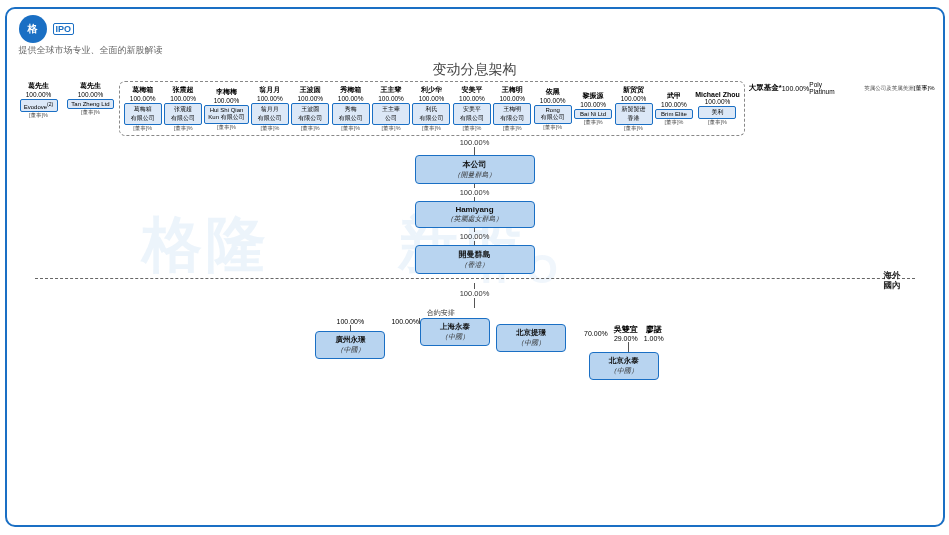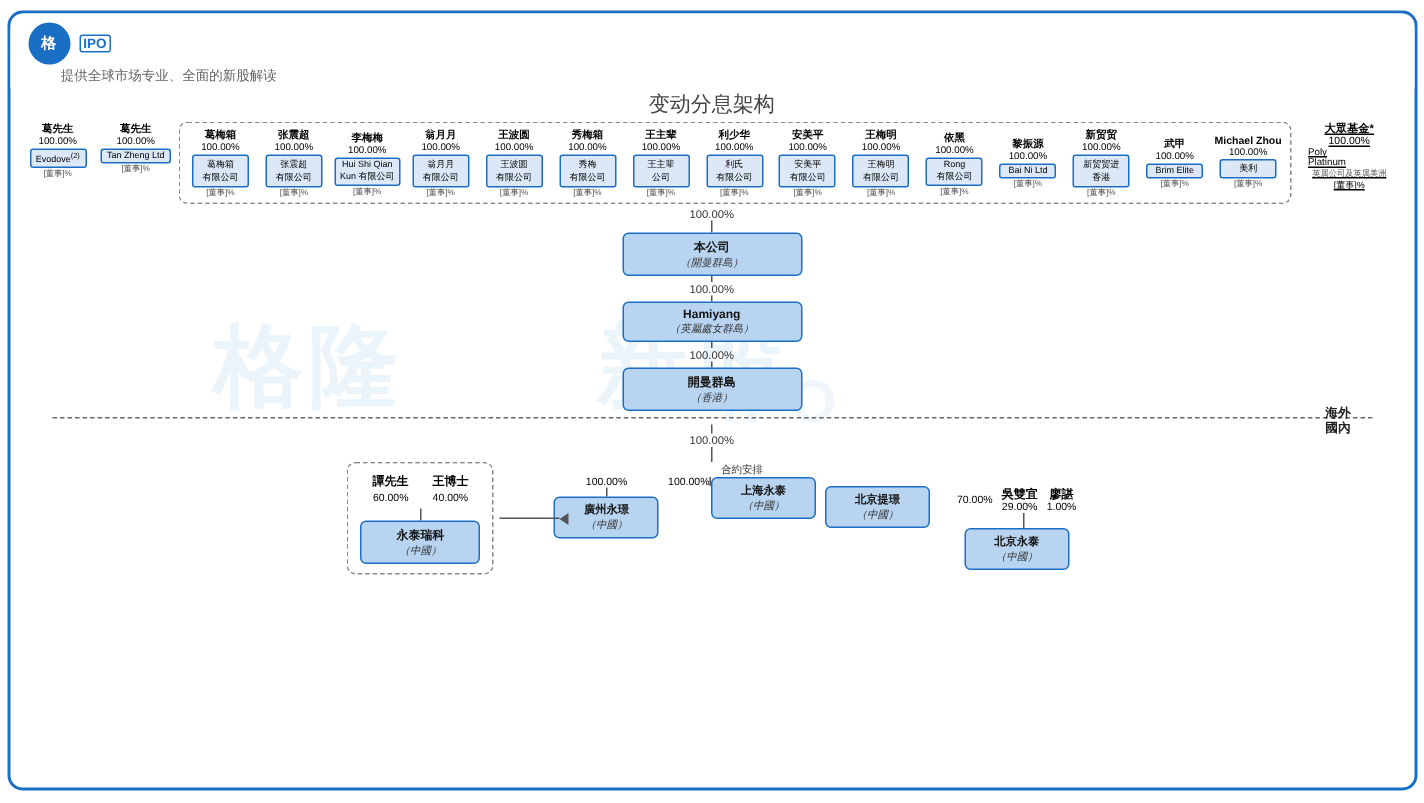--- a/index.html
+++ b/index.html
@@ -52,21 +52,20 @@
       align-items: center;
       justify-content: center;
       color: white;
       font-size: 10px;
       font-weight: bold;
     }
     .logo-subtitle {
       font-size: 9px;
       color: #666;
       margin-top: 1px;
-      margin-left: 22px;
     }
     .ipo-badge {
       font-size: 9px;
       color: #1a6fc4;
       border: 1px solid #1a6fc4;
       padding: 0 2px;
       border-radius: 2px;
       margin-left: 2px;
     }
 
@@ -295,21 +294,21 @@
           <span class="sub">[董事]%</span>
         </div>
         <div class="sh-col">
           <span class="name">Michael Zhou</span>
           <span class="pct">100.00%</span>
           <div class="box">美利</div>
           <span class="sub">[董事]%</span>
         </div>
       </div>
 
-      <div style="display:flex; flex-direction:column; align-items:center; margin-left:4px; min-width:70px;text-decoration:underline;">
+      <div style="display:flex; flex-direction:row; align-items:center; margin-left:4px; min-width:70px;">
         <span style="font-size:7.5px; font-weight:bold; white-space:nowrap;">大眾基金*</span>
         <span style="font-size:7px;">100.00%</span>
         <div class="box" style="min-width:55px; font-size:6.5px;">Poly<br>Platinum</div>
         <span style="font-size:5.5px; color:#555; text-align:center;">英属公司及英属美洲</span>
         <span style="font-size:6px;">[董事]%</span>
       </div>
 
     </div>
 
     <div style="position:relative; z-index:3; display:flex; flex-direction:column; align-items:center;">
@@ -345,45 +344,20 @@
 
       <div style="display:flex; flex-direction:column; align-items:center; position:relative;">
         <div style="width:1px; height:6px; background:#555;"></div>
         <span class="pct-label" style="font-size:7.5px;">100.00%</span>
         <div style="width:1px; height:4px; background:#555;"></div>
 
         <div style="width:1px; height:6px; background:#555;"></div>
 
         <div style="display:flex; align-items:flex-start; gap:10px; position:relative;">
 
-          <div style="display:flex; flex-direction:column; align-items:center; position:relative;">
-            <div class="dashed-box">
-              <div style="display:flex; gap:16px; margin-bottom:3px;">
-                <div style="display:flex; flex-direction:column; align-items:center;">
-                  <span style="font-size:8px; font-weight:bold;">譚先生</span>
-                </div>
-                <div style="display:flex; flex-direction:column; align-items:center;">
-                  <span style="font-size:8px; font-weight:bold;">王博士</span>
-                </div>
-              </div>
-              <div style="display:flex; gap:16px; margin-bottom:3px; font-size:7px;">
-                <span>60.00%</span>
-                <span>40.00%</span>
-              </div>
-              <div style="width:1px; height:8px; background:#555; margin:0 auto;"></div>
-              <div class="company-box" style="min-width:80px;">
-                永泰瑞科<br><span class="company-sub">（中國）</span>
-              </div>
-            </div>
-
-            <div style="display:flex; align-items:center; position:absolute; right:-50px; top:50%; transform:translateY(-50%);">
-              <div style="border-top:1px solid #555; width:40px;"></div>
-              <div style="width:0; height:0; border-top:4px solid transparent; border-bottom:4px solid transparent; border-right:6px solid #555;"></div>
-            </div>
-          </div>
 
           <div style="display:flex; flex-direction:column; align-items:center; margin-left:30px;">
             <span style="font-size:7px; color:#333;">合約安排</span>
 
             <div style="display:flex; align-items:flex-start; gap:6px;">
 
               <div style="display:flex; flex-direction:column; align-items:center;">
                 <span style="font-size:7px;">100.00%</span>
                 <div style="width:1px; height:6px; background:#555;"></div>
                 <div class="company-box" style="min-width:70px; font-size:7.5px;">廣州永璟<br><span class="company-sub">（中國）</span></div>

